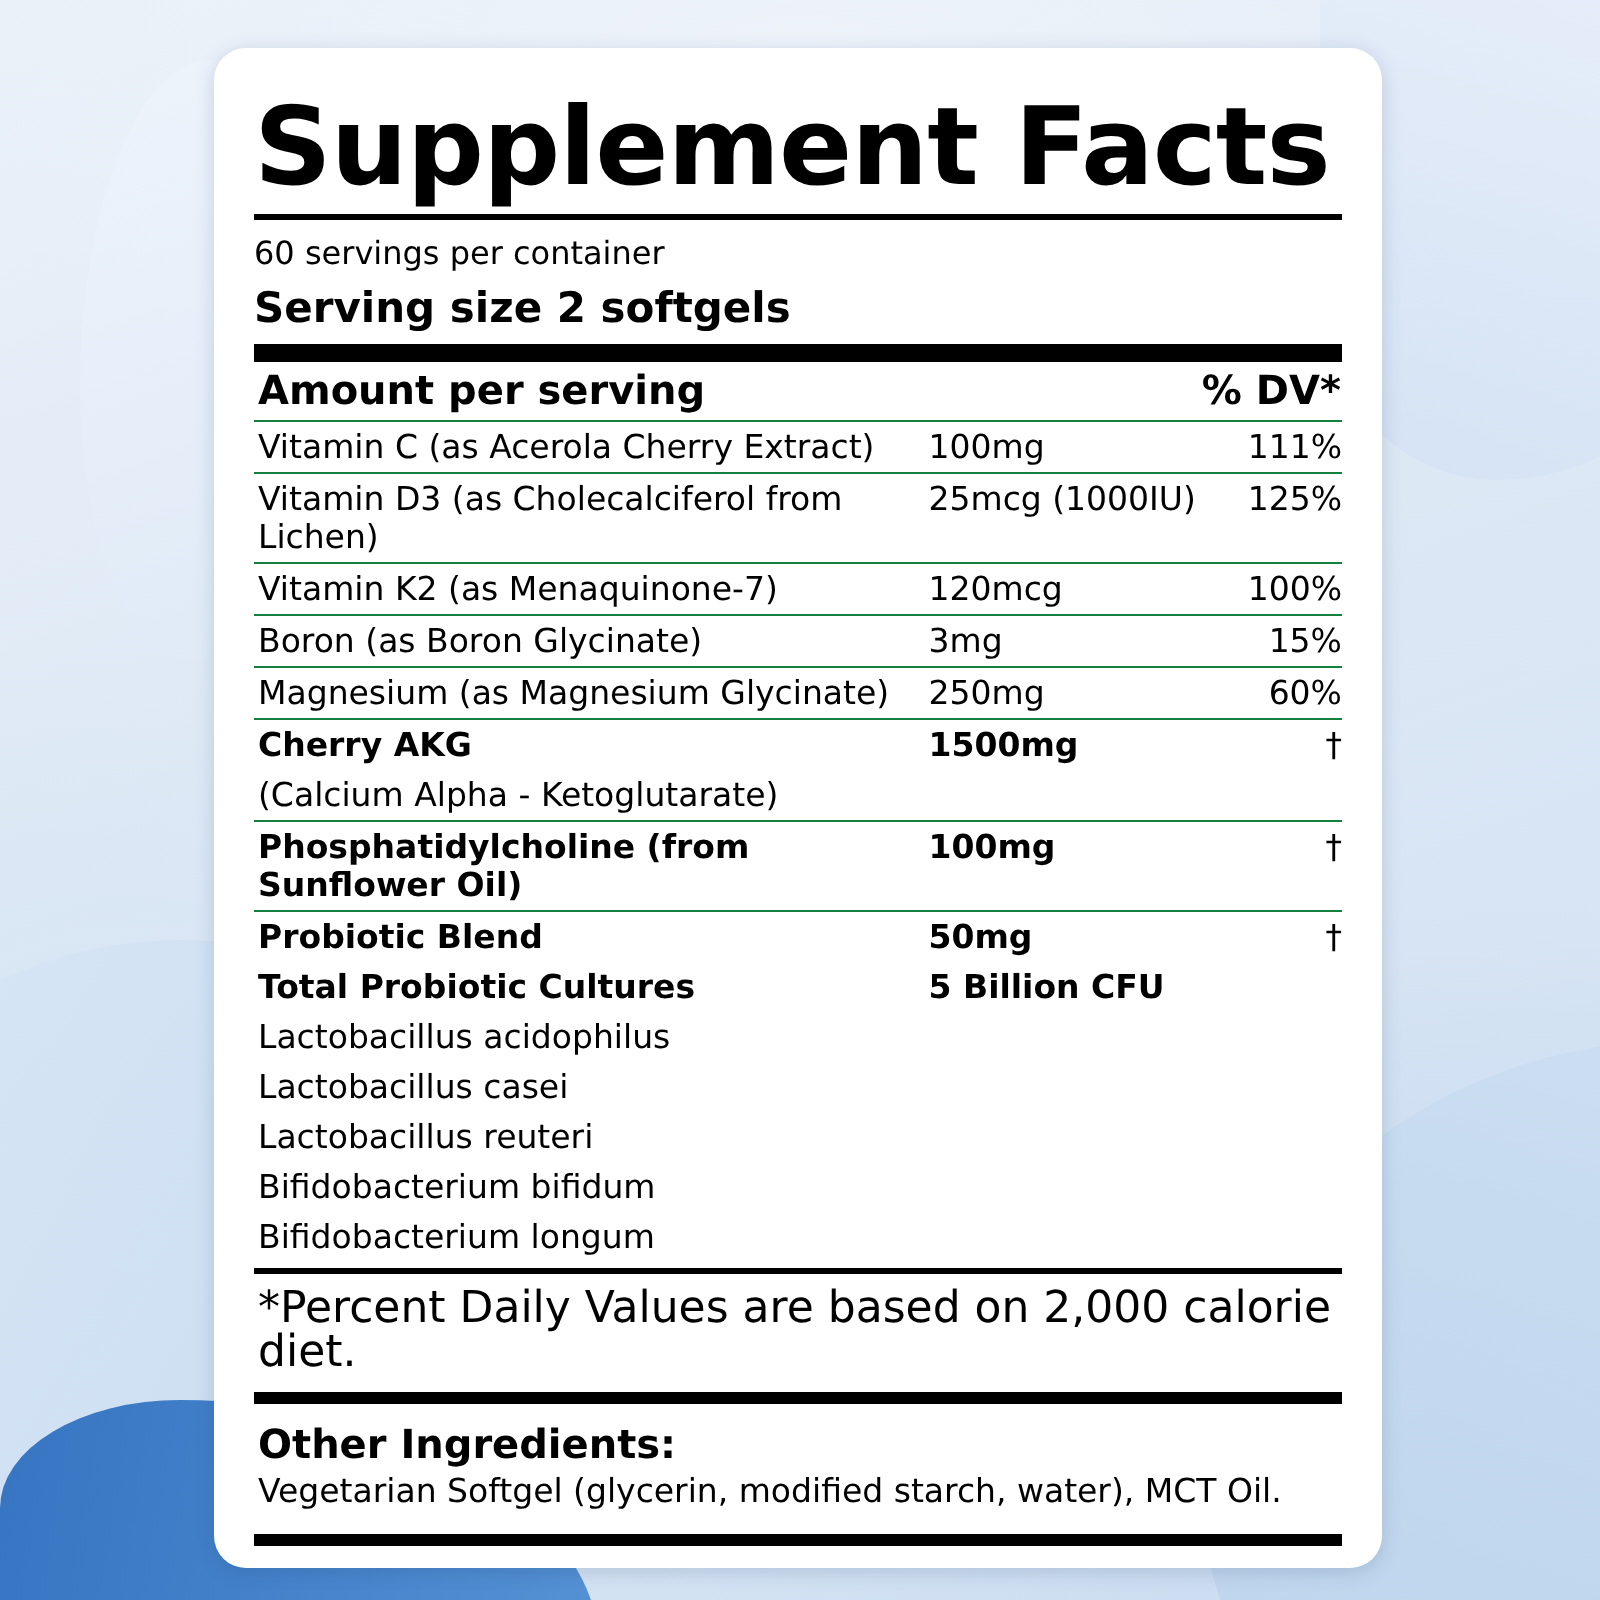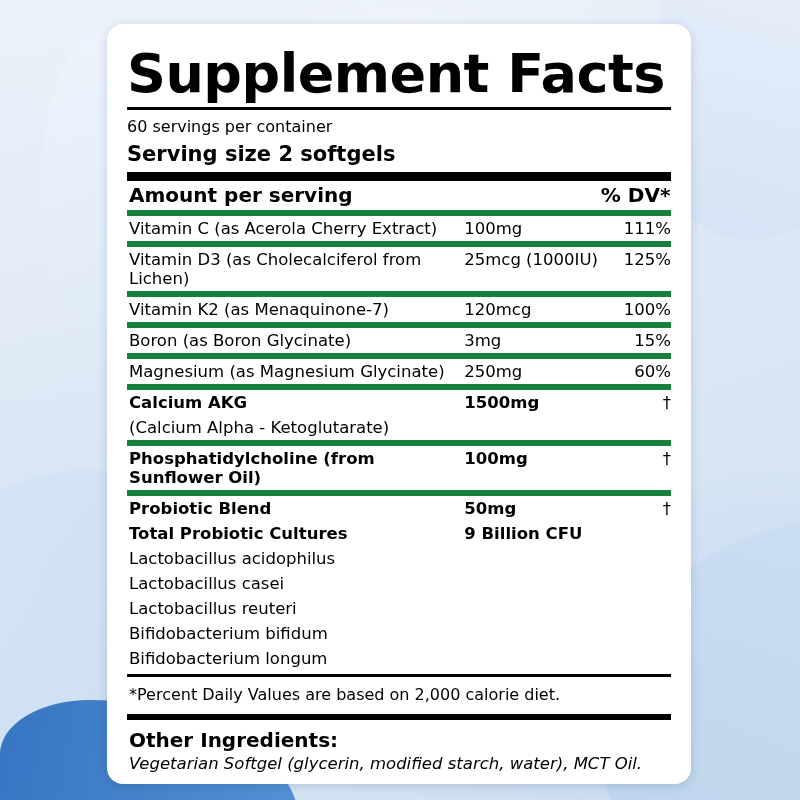--- a/index.html
+++ b/index.html
@@ -124,44 +124,43 @@
   .col-dv { width: 13%; text-align: right; }
 
   .hdr-row td {
     font-size: 20px;
     font-weight: bold;
     padding-bottom: 3px !important;
     padding-top: 2px !important;
   }
   .hdr-dv { text-align: center; font-size: 18px; font-weight: bold; }
 
-  .row-line td { border-bottom: 6px solid #15803d; }
+  .row-line td { border-bottom: 1px solid #15803d; }
   .bold { font-weight: bold; }
   .sub { padding-left: 18px; }
   .sub2 { padding-left: 42px; }
   .nosep td { border-bottom: none; padding-top: 0; }
 
   .footnotes {
-    font-size: 16px;
+    font-size: 22px;
     line-height: 22px;
     color: #000;
     padding: 4px 0 4px 2px;
   }
   .section-head {
     font-size: 20px;
     font-weight: bold;
     padding: 4px 0 1px 2px;
     color: #000;
   }
   .section-body {
     font-size: 16.5px;
     line-height: 22px;
     padding: 0 0 6px 2px;
     color: #000;
-    font-style: italic;
   }
 </style>
 </head>
 <body>
 
 <div id="stage">
   <div class="bg-swoosh sw4"></div>
   <div class="bg-swoosh sw5"></div>
   <div class="bg-swoosh sw1"></div>
   <div class="bg-swoosh sw2"></div>
@@ -205,21 +204,21 @@
           <td class="col-amt">3mg</td>
           <td class="col-dv">15%</td>
         </tr>
         <tr class="row-line">
           <td class="col-name">Magnesium (as Magnesium Glycinate)</td>
           <td class="col-amt">250mg</td>
           <td class="col-dv">60%</td>
         </tr>
 
         <tr class="nosep">
-          <td class="col-name bold">Calcium AKG</td>
+          <td class="col-name bold">Cherry AKG</td>
           <td class="col-amt bold">1500mg</td>
           <td class="col-dv">†</td>
         </tr>
         <tr class="row-line">
           <td class="col-name">(Calcium Alpha - Ketoglutarate)</td>
           <td class="col-amt"></td>
           <td class="col-dv"></td>
         </tr>
 
         <tr class="row-line">
@@ -228,21 +227,21 @@
           <td class="col-dv">†</td>
         </tr>
 
         <tr class="nosep">
           <td class="col-name bold">Probiotic Blend</td>
           <td class="col-amt bold">50mg</td>
           <td class="col-dv">†</td>
         </tr>
         <tr class="nosep">
           <td class="col-name bold sub">Total Probiotic Cultures</td>
-          <td class="col-amt bold">9 Billion CFU</td>
+          <td class="col-amt bold">5 Billion CFU</td>
           <td class="col-dv"></td>
         </tr>
         <tr class="nosep">
           <td class="col-name sub2">Lactobacillus acidophilus</td>
           <td class="col-amt"></td>
           <td class="col-dv"></td>
         </tr>
         <tr class="nosep">
           <td class="col-name sub2">Lactobacillus casei</td>
           <td class="col-amt"></td>

